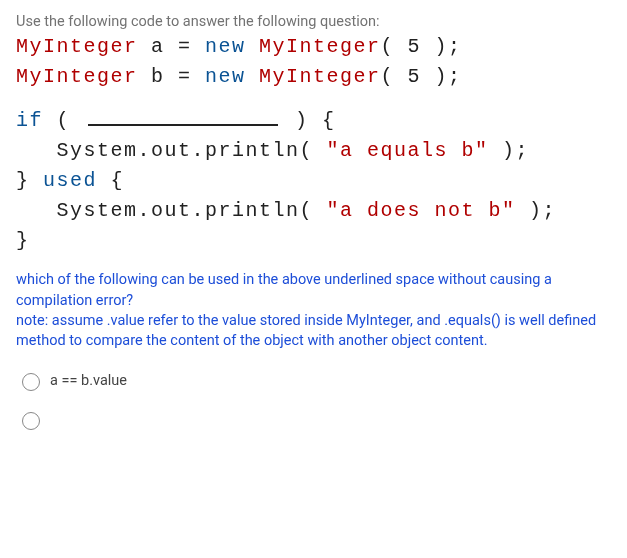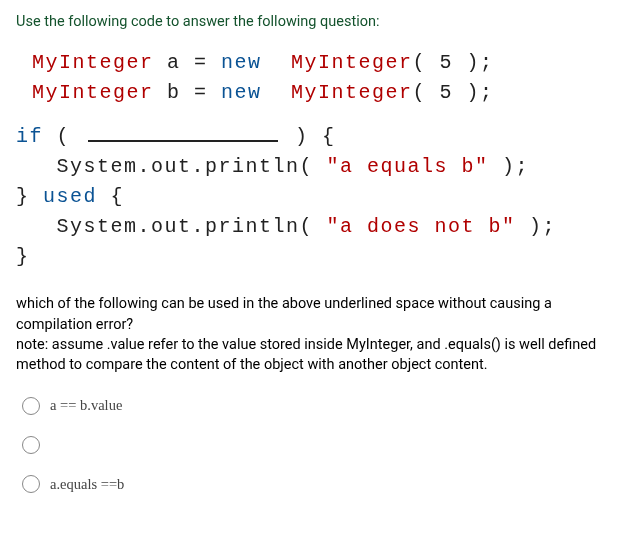--- a/index.html
+++ b/index.html
@@ -11,59 +11,57 @@
       width: 627px;
       height: 558px;
       font-family: -apple-system, BlinkMacSystemFont, "Segoe UI", Roboto, Helvetica, Arial, sans-serif;
       background: #fff;
       padding: 12px 16px;
       color: #333;
       font-size: 14.5px;
       line-height: 1.4;
     }
     .question-intro {
-      margin-bottom: 16px;
-      color: #14532d;
+      color: #737373;
     }
     .code-block {
       font-family: "Courier New", Courier, monospace;
       font-size: 20px;
       line-height: 1.5;
       margin-bottom: 14px;
       letter-spacing: 1.5px;
       white-space: pre;
     }
     .kw { color: #0b5394; }
-    .cls { color: #b00000; margin-left: 16px; }
+    .cls { color: #b00000; }
     .str { color: #b00000; }
     .txt { color: #222; }
     .blank {
       display: inline-block;
       border-bottom: 2px solid #222;
       width: 190px;
       height: 1em;
       vertical-align: baseline;
       margin: 0 4px;
     }
     .question-followup {
-      margin-top: 22px;
-      color: #000000;
+      margin-top: 14px;
+      color: #1d4ed8;
       margin-bottom: 20px;
     }
     .options {
       display: flex;
       flex-direction: column;
       gap: 20px;
       padding-left: 6px;
     }
     .option {
       display: flex;
       align-items: center;
       gap: 10px;
-      font-family: Liberation Serif, serif;
     }
     .radio {
       width: 18px;
       height: 18px;
       border: 1.5px solid #888;
       border-radius: 50%;
       flex-shrink: 0;
       background: #fff;
     }
     .option-label {
@@ -90,17 +88,13 @@
 note: assume .value refer to the value stored inside MyInteger, and .equals() is well defined method to compare the content of the object with another object content.</div>
 
 <div class="options">
   <div class="option">
     <div class="radio"></div>
     <div class="option-label">a == b.value</div>
   </div>
   <div class="option">
     <div class="radio"></div>
   </div>
-  <div class="option">
-    <div class="radio"></div>
-    <div class="option-label">a.equals ==b</div>
-  </div>
 </div>
 
 </body></html>

